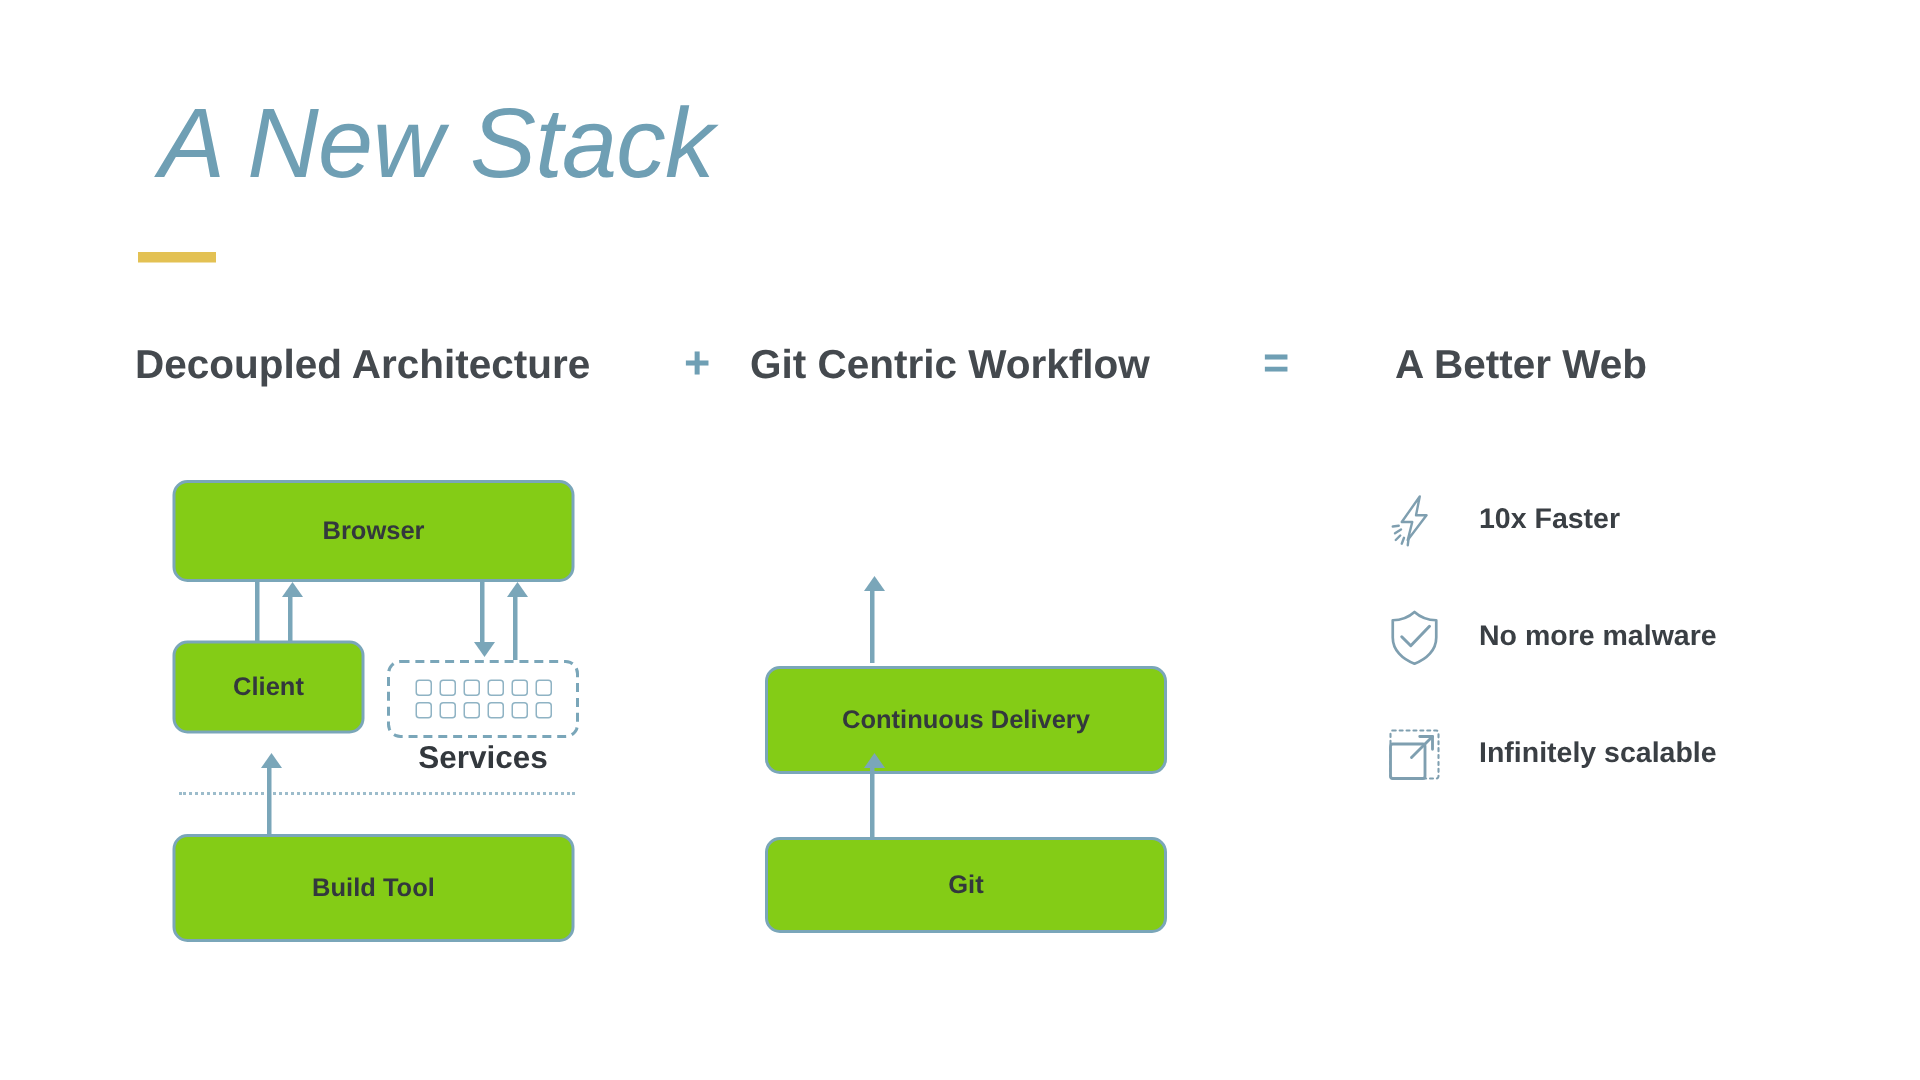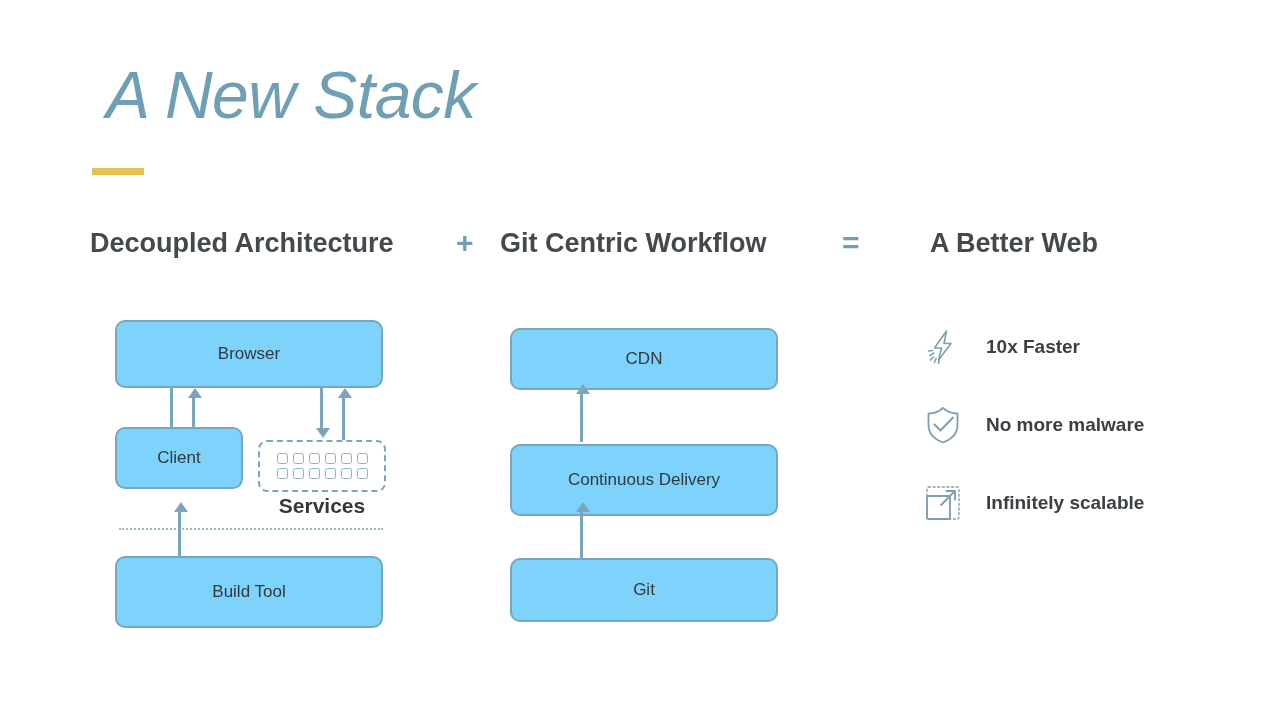--- a/index.html
+++ b/index.html
@@ -69,26 +69,26 @@
   #eq-term-workflow    { left: 410px; }
   #eq-op-equals        { left: 752px; }
   #eq-term-result      { left: 840px; }
 
   
   .node-box {
     position: absolute;
     box-sizing: border-box;
     border: 2px solid #7aa6b9;
     border-radius: 10px;
-    background: #7dd3fc;
+    background: #84cc16;
     display: flex;
     align-items: center;
     justify-content: center;
     font-size: 17px;
-    font-weight: normal;
+    font-weight: bold;
     color: #33383d;
     white-space: nowrap;
   }
   .arrow-line {
     position: absolute;
     width: 3px;
     background: #7aa6b9;
   }
   .arrow-head {
     position: absolute;
@@ -277,21 +277,20 @@
 
   <div id="dotted-divider"></div>
 
   <div class="arrow-line" id="arr-bt2c-line"></div>
   <div class="arrow-head up" id="arr-bt2c-head"></div>
 
   <div class="node-box" id="box-build-tool">Build Tool</div>
 </div>
 
 <div id="col-workflow">
-  <div class="node-box" id="box-cdn">CDN</div>
 
   <div class="arrow-line" id="arr-cd2cdn-line"></div>
   <div class="arrow-head up" id="arr-cd2cdn-head"></div>
 
   <div class="node-box" id="box-delivery">Continuous Delivery</div>
 
   <div class="arrow-line" id="arr-git2cd-line"></div>
   <div class="arrow-head up" id="arr-git2cd-head"></div>
 
   <div class="node-box" id="box-git">Git</div>

